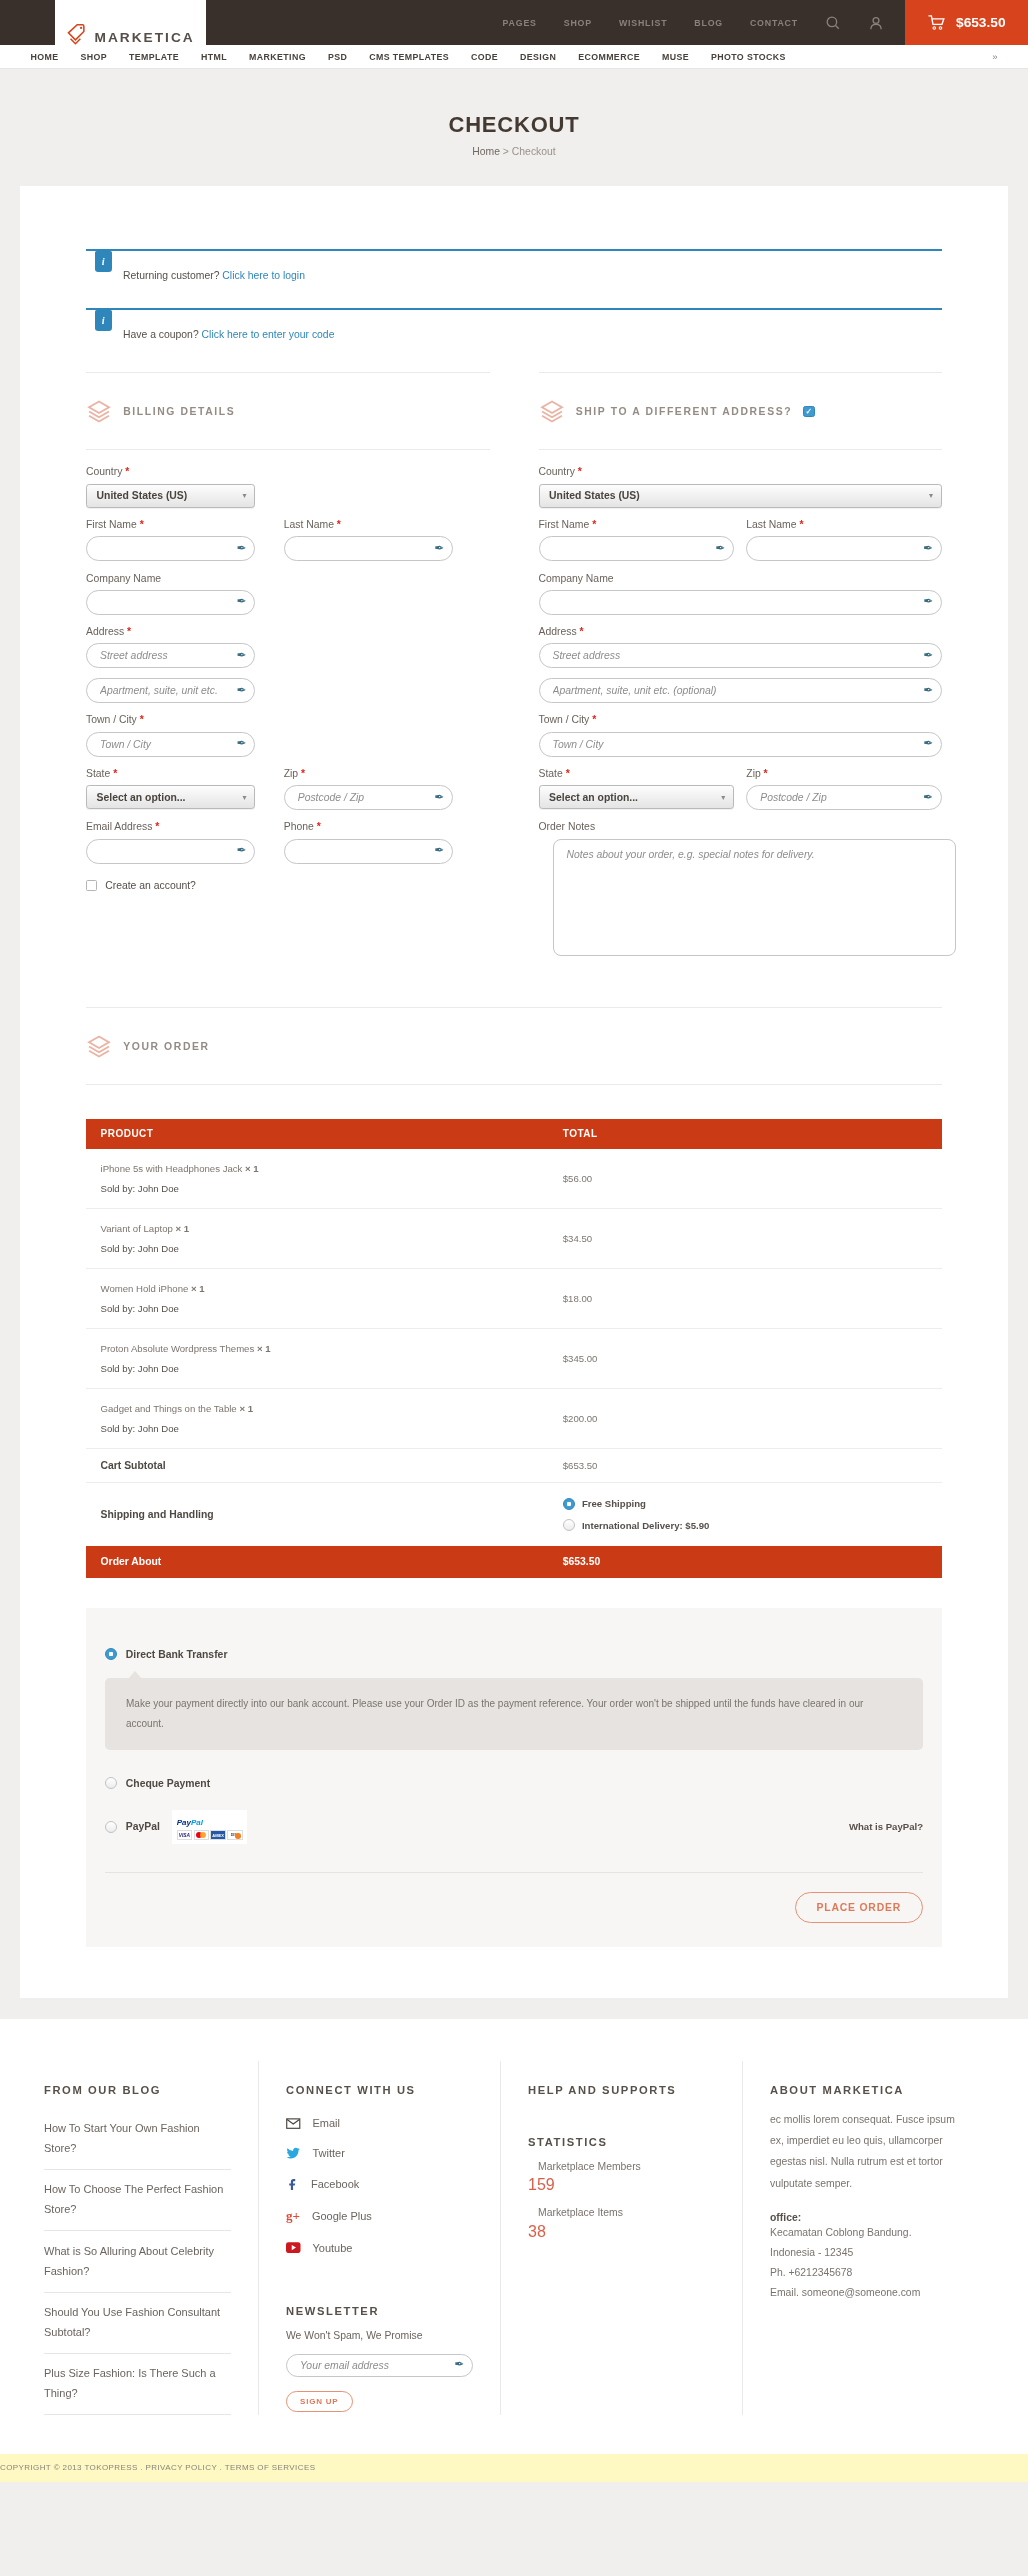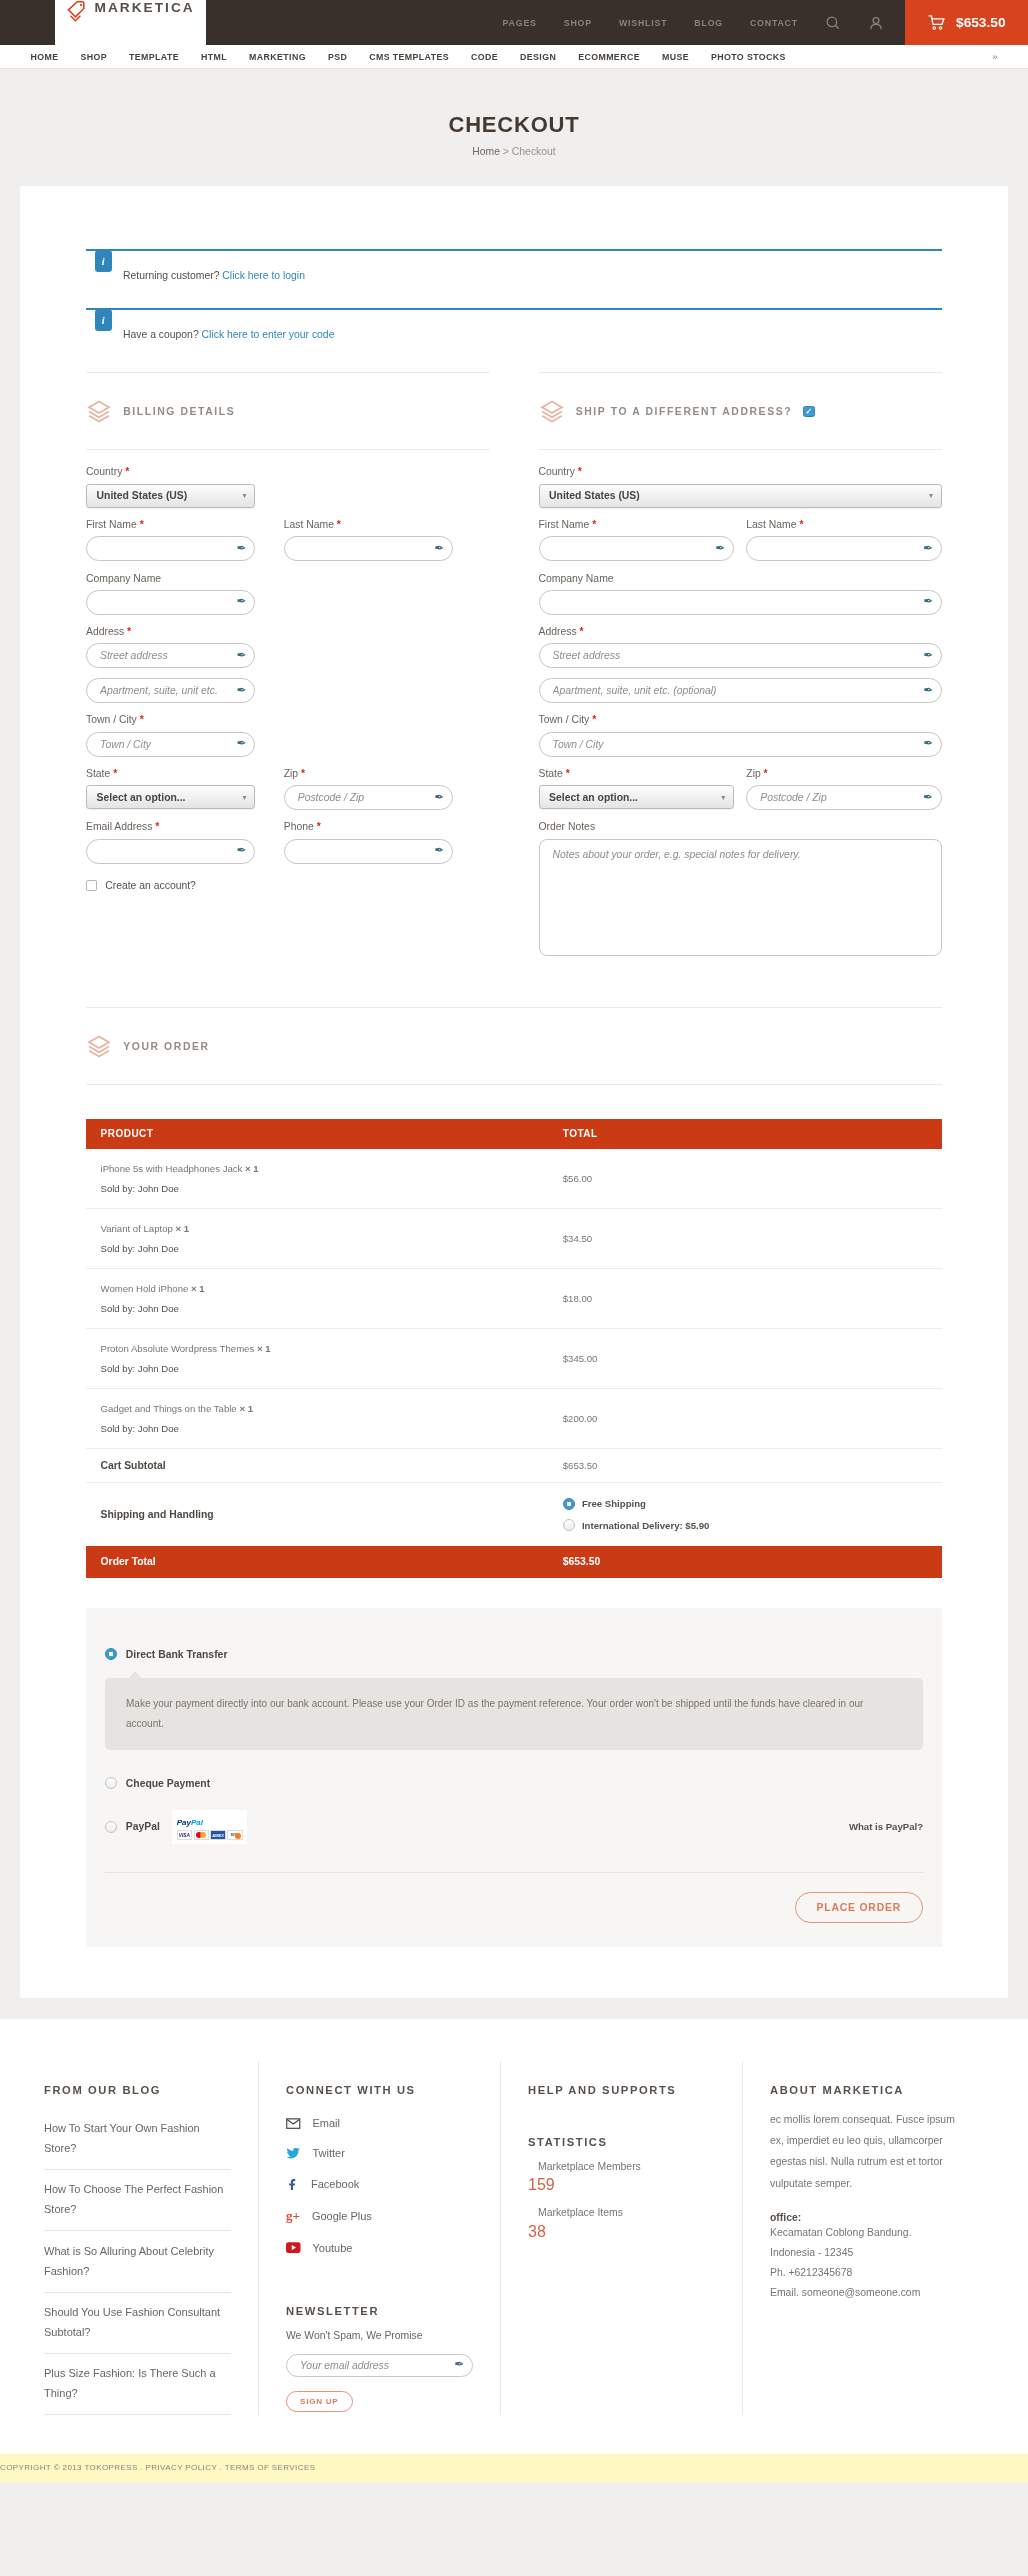--- a/index.html
+++ b/index.html
@@ -1,21 +1,21 @@
 <!DOCTYPE html>
 <html style="font-size:13px"><head>
 <meta charset="utf-8">
 <style>
   * { margin:0; padding:0; box-sizing:border-box; }
   html,body { width:1028px; }
   body { background:#f0efed; font-family:"Liberation Sans",sans-serif; color:#5a534d; }
 
   
   .topbar { height:45px; background:#39302b; display:flex; align-items:stretch; }
-  .logo { background:#fff; width:151px; margin-left:55px; display:flex; align-items:flex-start; justify-content:center; gap:7.2px; }
+  .logo { background:#fff; width:151px; margin-left:55px; display:flex; align-items:flex-end; justify-content:center; gap:7.2px; }
   .brand { font-size:13.7px; font-weight:bold; letter-spacing:2px; color:#564f49; }
   .topnav { margin-left:auto; display:flex; align-items:center; gap:27px; padding-right:21px; }
   .topnav a { color:#8a817c; font-size:8.8px; font-weight:bold; letter-spacing:0.8px; text-decoration:none; cursor:pointer; }
   .topicon { display:flex; align-items:center; cursor:pointer; }
   .cartbtn { background:#d6431c; color:#fff; display:flex; align-items:center; gap:9.6px; padding:0 22.5px; cursor:pointer; }
   .cartbtn .amt { font-size:13.7px; font-weight:bold; }
 
   
   .menubar { background:#fff; border-bottom:0.8px solid #e7e5e3; display:flex; align-items:center; height:24px; padding:0 30.5px; gap:22px; }
   .menubar a { color:#48413c; font-size:8.8px; font-weight:bold; letter-spacing:0.4px; text-decoration:none; cursor:pointer; }
@@ -52,21 +52,21 @@
   .pill input { width:100%; height:25px; border:0.8px solid #c6c6c6; border-radius:13px; padding:0 24px 0 13px;
                 font-family:"Liberation Sans",sans-serif; font-size:10.4px; font-style:italic; color:#666; outline:none; background:#fff; }
   .pill input::placeholder { color:#8d8d8d; font-style:italic; }
   .pen { position:absolute; right:8.8px; top:50%; transform:translateY(-54%); color:#3a6b80; font-size:12px; font-style:normal; pointer-events:none; }
   .selectbox { height:24px; border:0.8px solid #b9b9b9; border-radius:3.2px; background:linear-gradient(#fdfdfd,#e4e4e4);
                display:flex; align-items:center; justify-content:space-between; padding:0 8px 0 9.6px; cursor:pointer;
                box-shadow:0 0.8px 0.8px rgba(0,0,0,.06); }
   .selectbox .sv { font-size:10.4px; font-weight:bold; color:#4a443f; }
   .selectbox .ar { color:#8a8a8a; font-size:8px; }
   .notes { width:100%; height:117px; border:0.8px solid #c6c6c6; border-radius:8px; padding:9.6px 13px; resize:none; outline:none;
-           font-family:"Liberation Sans",sans-serif; font-size:10.4px; font-style:italic; color:#666; }
+           font-family:"Liberation Sans",sans-serif; font-size:10.4px; font-style:italic; color:#666;margin-left:14px; }
   .notes::placeholder { color:#8d8d8d; }
   .chkrow { display:flex; align-items:center; gap:8px; margin-top:16px; font-size:10.4px; color:#564f49; }
   .cb { width:11.2px; height:11.2px; border:0.8px solid #b5b5b5; border-radius:1.6px; background:#fff; display:inline-flex;
         align-items:center; justify-content:center; cursor:pointer; flex:0 0 auto; }
   .cb.on { background:#3f9ad2; border-color:#2e86ba; border-radius:2.4px; color:#fff; font-size:8px; font-weight:bold; }
 
   
   .yo { margin-top:48px; border-top:0.8px solid #eceae8; padding-top:27px; }
   .yo .sec-head { border-bottom:0.8px solid #eceae8; }
   .otable { margin-top:34px; }
@@ -429,21 +429,21 @@
             <span>Free Shipping</span>
           </div>
           <div class="opt">
             <span class="radio"></span>
             <span>International Delivery: $5.90</span>
           </div>
         </div>
       </div>
 
       <div class="ototal">
-        <div class="oc1">Order Total</div>
+        <div class="oc1">Order About</div>
         <div class="oc2">$653.50</div>
       </div>
     </div>
 
     <div class="paybox">
       <div class="payrow">
         <span class="radio on"></span>
         <span class="payname">Direct Bank Transfer</span>
       </div>
       <div class="paydesc">Make your payment directly into our bank account. Please use your Order ID as the payment reference. Your order won't be shipped until the funds have cleared in our account.</div>

